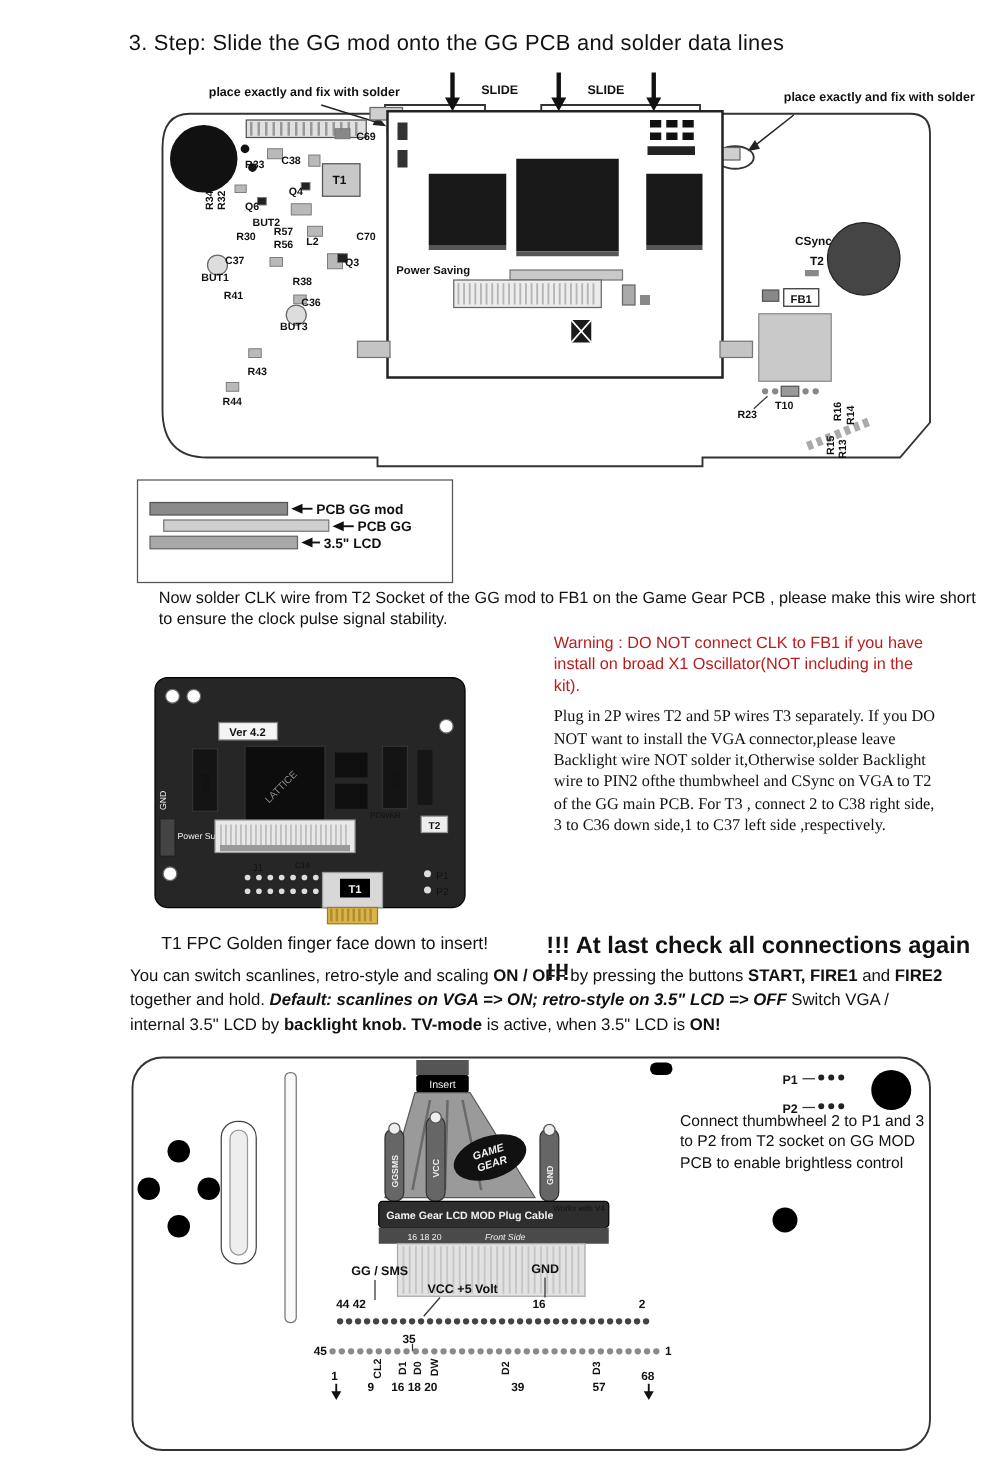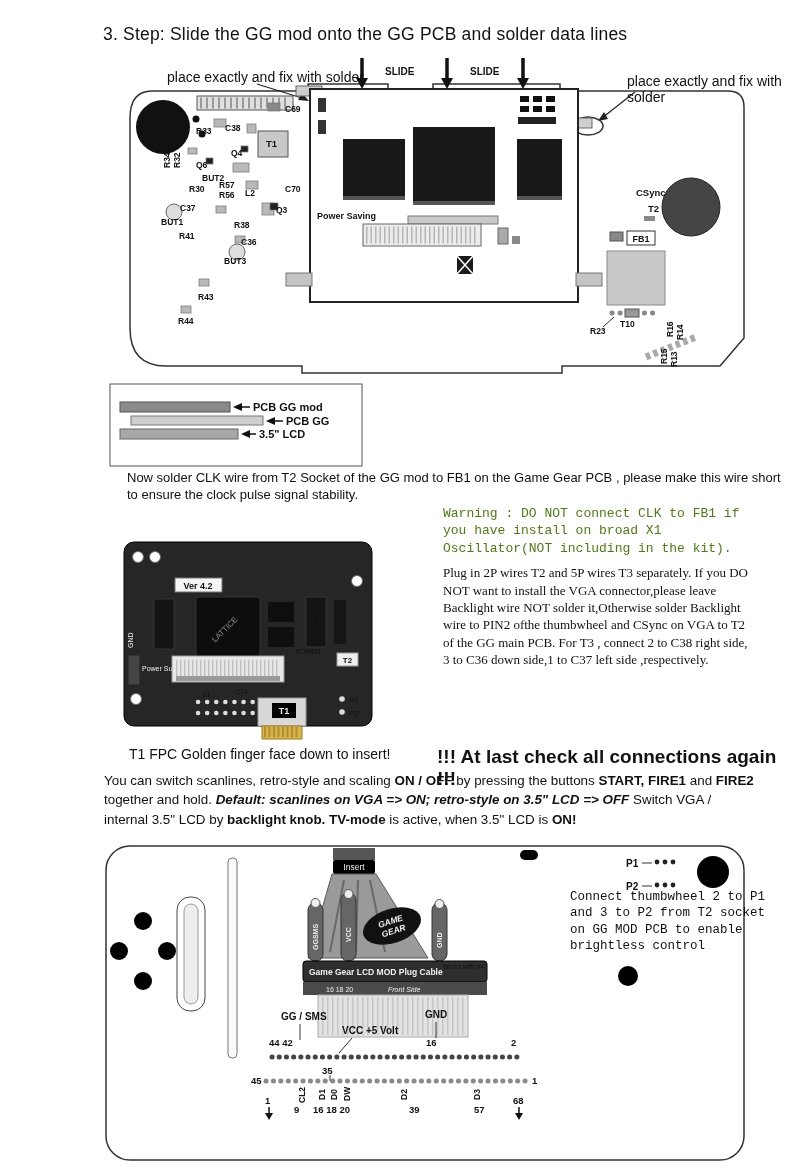--- a/index.html
+++ b/index.html
@@ -1,24 +1,24 @@
 <!DOCTYPE html>
 <html><head>
 <meta charset="utf-8">
 <style>
   * { margin:0; padding:0; box-sizing:border-box; }
   html,body { background:#ffffff; }
   body { font-family:"Liberation Sans", sans-serif; color:#111; }
   .page { position:relative; width:800px; height:1174px; background:#fff; overflow:hidden; }
   .abs { position:absolute; }
   .title { font-size:17.5px; font-weight:normal; letter-spacing:0.2px; }
-  .callout { font-size:14px; font-weight:normal;padding-left:28px; }
+  .callout { font-size:10px; font-weight:bold;padding-left:28px; }
   .para { font-size:13px; line-height:1.34; }
   .para b { font-weight:bold; }
-  .warning { color:#4d7c0f;font-family:Liberation Mono, monospace; }
+  .warning { color:#b91c1c; }
   .caption { font-size:14px; }
   .checkall { font-size:19px; font-weight:bold; }
   .note { font-size:12.5px; line-height:1.3; }
   svg.canvas { position:absolute; left:0; top:0; overflow:visible; }
   svg text { font-family:"Liberation Sans", sans-serif; fill:#111; }
   .lbl  { font-size:8.5px; font-weight:bold; }
   .lbl9 { font-size:9.5px; font-weight:bold; }
   .lbl10{ font-size:10px;  font-weight:bold; }
   .lbl11{ font-size:11px;  font-weight:bold; }
   .t65  { font-size:6.5px; }
@@ -375,15 +375,15 @@
   <div class="abs" style="left:443px; top:505px; width:306px;">
     <p class="para warning">Warning : DO NOT connect CLK to FB1 if you have install on broad X1 Oscillator(NOT including in the kit).</p>
     <p class="para" style="margin-top:7px;font-family:Liberation Serif, serif;">Plug in 2P wires T2 and 5P wires T3 separately. If you DO NOT want to install the VGA connector,please leave Backlight wire NOT solder it,Otherwise solder Backlight wire to PIN2 ofthe thumbwheel and CSync on VGA to T2 of the GG  main PCB. For T3 , connect 2 to C38 right side, 3 to C36 down side,1 to C37 left side ,respectively.</p>
   </div>
 
   <div class="abs caption" style="left:129px; top:746px;">T1 FPC Golden finger face down to insert!</div>
   <div class="abs checkall" style="left:437px; top:746px;">!!! At last check all connections again !!!</div>
 
   <div class="abs para" style="left:104px; top:771px; width:652px; font-size:13.4px; line-height:1.44;"><span>You can switch scanlines, retro-style and scaling </span><b>ON / OFF</b><span> by pressing the buttons </span><b>START, FIRE1</b><span> and </span><b>FIRE2</b><span> together and hold. </span><b class="it">Default: scanlines on VGA =&gt; ON; retro-style on 3.5" LCD =&gt; OFF</b><span> Switch VGA / internal 3.5" LCD by </span><b>backlight knob.</b><span> </span><b>TV-mode</b><span> is active, when 3.5" LCD is </span><b>ON!</b></div>
 
-  <div class="abs note" style="left:570px; top:889px; width:206px;font-family:Liberation Mono, monospace;">Connect thumbwheel 2 to P1 and 3 to P2 from T2 socket on GG MOD PCB to enable brightless control</div>
+  <div class="abs note" style="left:544px; top:889px; width:206px;">Connect thumbwheel 2 to P1 and 3 to P2 from T2 socket on GG MOD PCB to enable brightless control</div>
 
 </div>
 
 </body></html>

